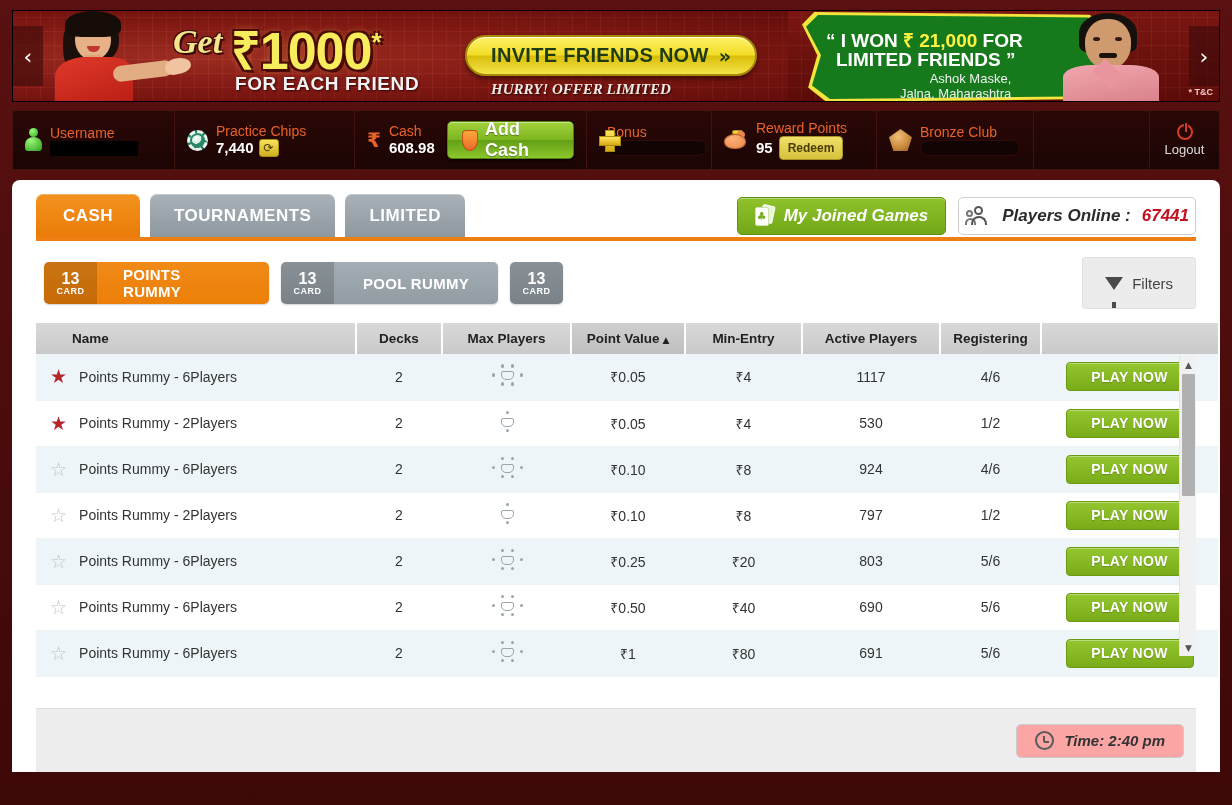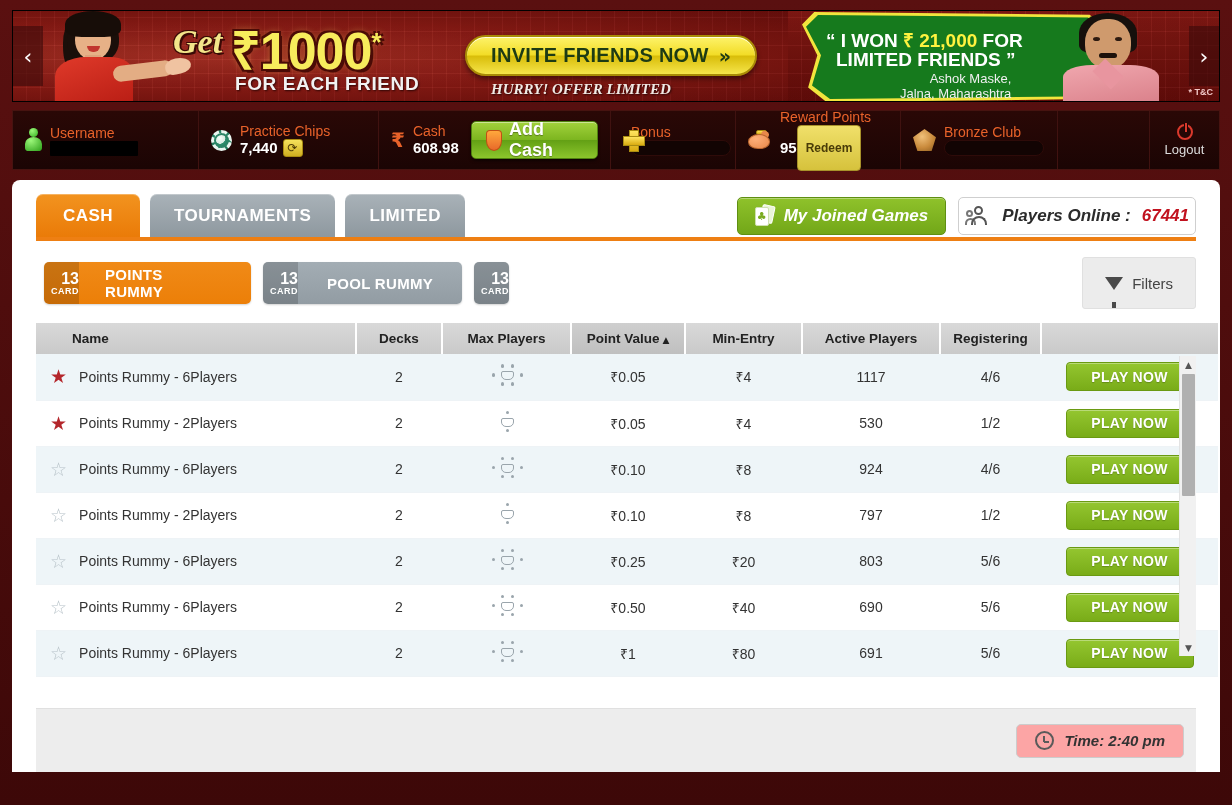--- a/index.html
+++ b/index.html
@@ -224,21 +224,21 @@
   }
   .ucell-value {
     color: #fff; font-size: 15px; font-weight: bold; line-height: 18px;
   }
   .ucell-txt { display: flex; flex-direction: column; justify-content: center; }
   .redact {
     display: inline-block; width: 88px; height: 15px;
     background: #000; border-radius: 1px;
   }
   .redact.pill { width: 100px; height: 16px; border-radius: 8px; background:#120403; border:1px solid #2e0b09;}
-  .cell-username { width: 186px; }
+  .cell-username { width: 162px; }
   .cell-practice { width: 180px; }
   .cell-cash { width: 80px; }
   .cell-addcash { width: 152px; border-right: 1px solid #401210; }
   .cell-bonus { width: 125px; }
   .cell-reward { width: 165px; }
   .cell-bronze { width: 157px; }
   .cell-spacer { flex: 1; }
   .cell-logout { width: 69px; flex-direction: column; gap: 2px; justify-content:center; }
 
   .icon-person {
@@ -305,21 +305,21 @@
   }
   .piggy-icon .ear {
     position:absolute; left:13px; top:1px; width:8px; height:7px;
     background:#e8884a; border-radius: 50% 50% 0 50%; transform: rotate(20deg);
   }
   .piggy-icon .slot {
     position:absolute; left:8px; top:0; width:11px; height:5px;
     background: linear-gradient(180deg,#ffe45e,#d9ab11); border-radius: 2px; border:1px solid #a98c12;
   }
   .redeem-btn {
-    padding: 15px 8px; border-radius: 4px;
+    margin-left: 6px; padding: 4px 8px; border-radius: 4px;
     background: linear-gradient(180deg,#f0e06a,#d6c23c);
     border: 1px solid #a8922a; color: #4a3c08; font-size: 12px; font-weight: bold;
     cursor: pointer;
   }
   .pentagon-icon {
     width: 23px; height: 22px;
     background: radial-gradient(circle at 40% 35%, #f0c07a 0%, #c98a3c 55%, #8a5a1e 100%);
     clip-path: polygon(50% 0%, 100% 38%, 81% 100%, 19% 100%, 0% 38%);
     border: 0;
     position: relative;
@@ -414,22 +414,22 @@
     padding: 16px 0 0 8px; position: relative;
   }
   .gtab {
     display: flex; align-items: stretch; height: 42px;
     border-radius: 5px; overflow: hidden; cursor: pointer;
     background: linear-gradient(180deg,#a3adb4 0%,#929ca3 100%);
     box-shadow: 0 1px 2px rgba(0,0,0,0.18);
   }
   .gtab.active { background: linear-gradient(180deg,#f08a17 0%,#ec7f08 100%); }
   .gtab .badge {
-    width: 35px; display: flex; flex-direction: column;
-    align-items: flex-end; justify-content: center;
+    width: 53px; display: flex; flex-direction: column;
+    align-items: center; justify-content: center;
     background: rgba(0,0,0,0.16); color: #fff;
   }
   .gtab .badge .num { font-size: 16px; font-weight: bold; line-height: 15px; }
   .gtab .badge .sub { font-size: 9px; font-weight: bold; letter-spacing: 0.5px; }
   .gtab .gname {
     display: flex; align-items: center; justify-content: center;
     padding: 0 26px; color: #fff; font-size: 15px; font-weight: bold; letter-spacing: 0.3px;
   }
   .gtab.w1 .gname { width: 172px; }
   .gtab.w2 .gname { width: 164px; }

